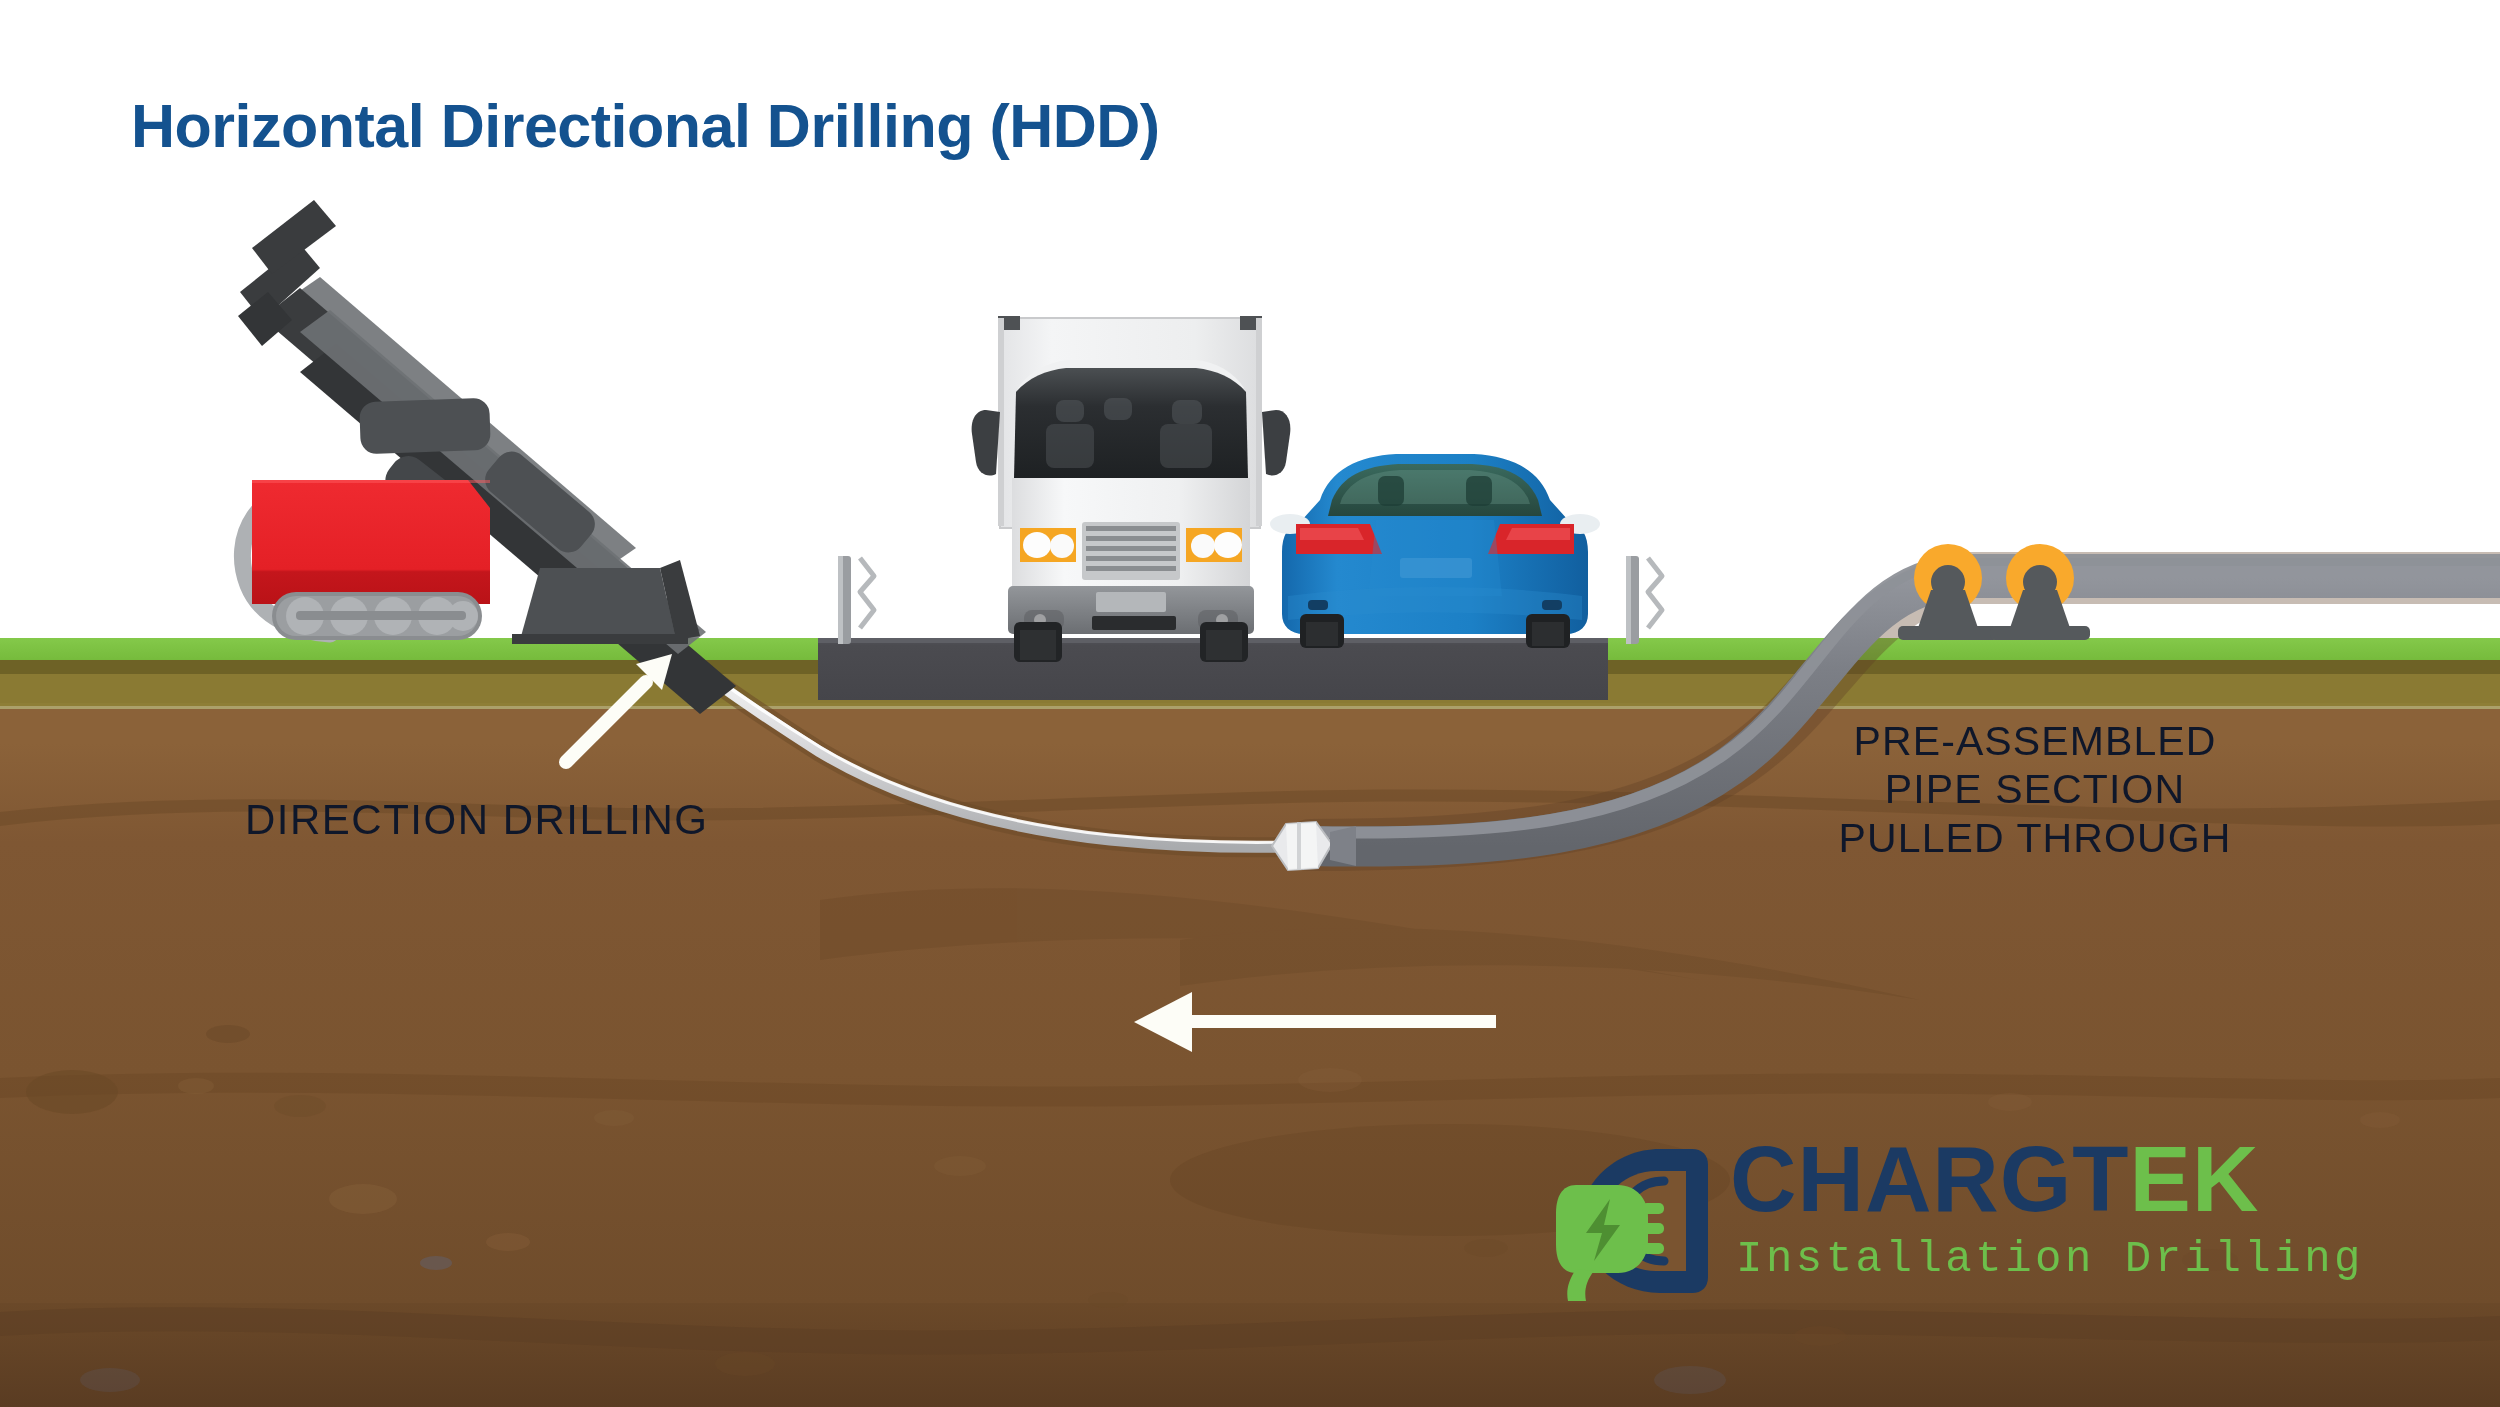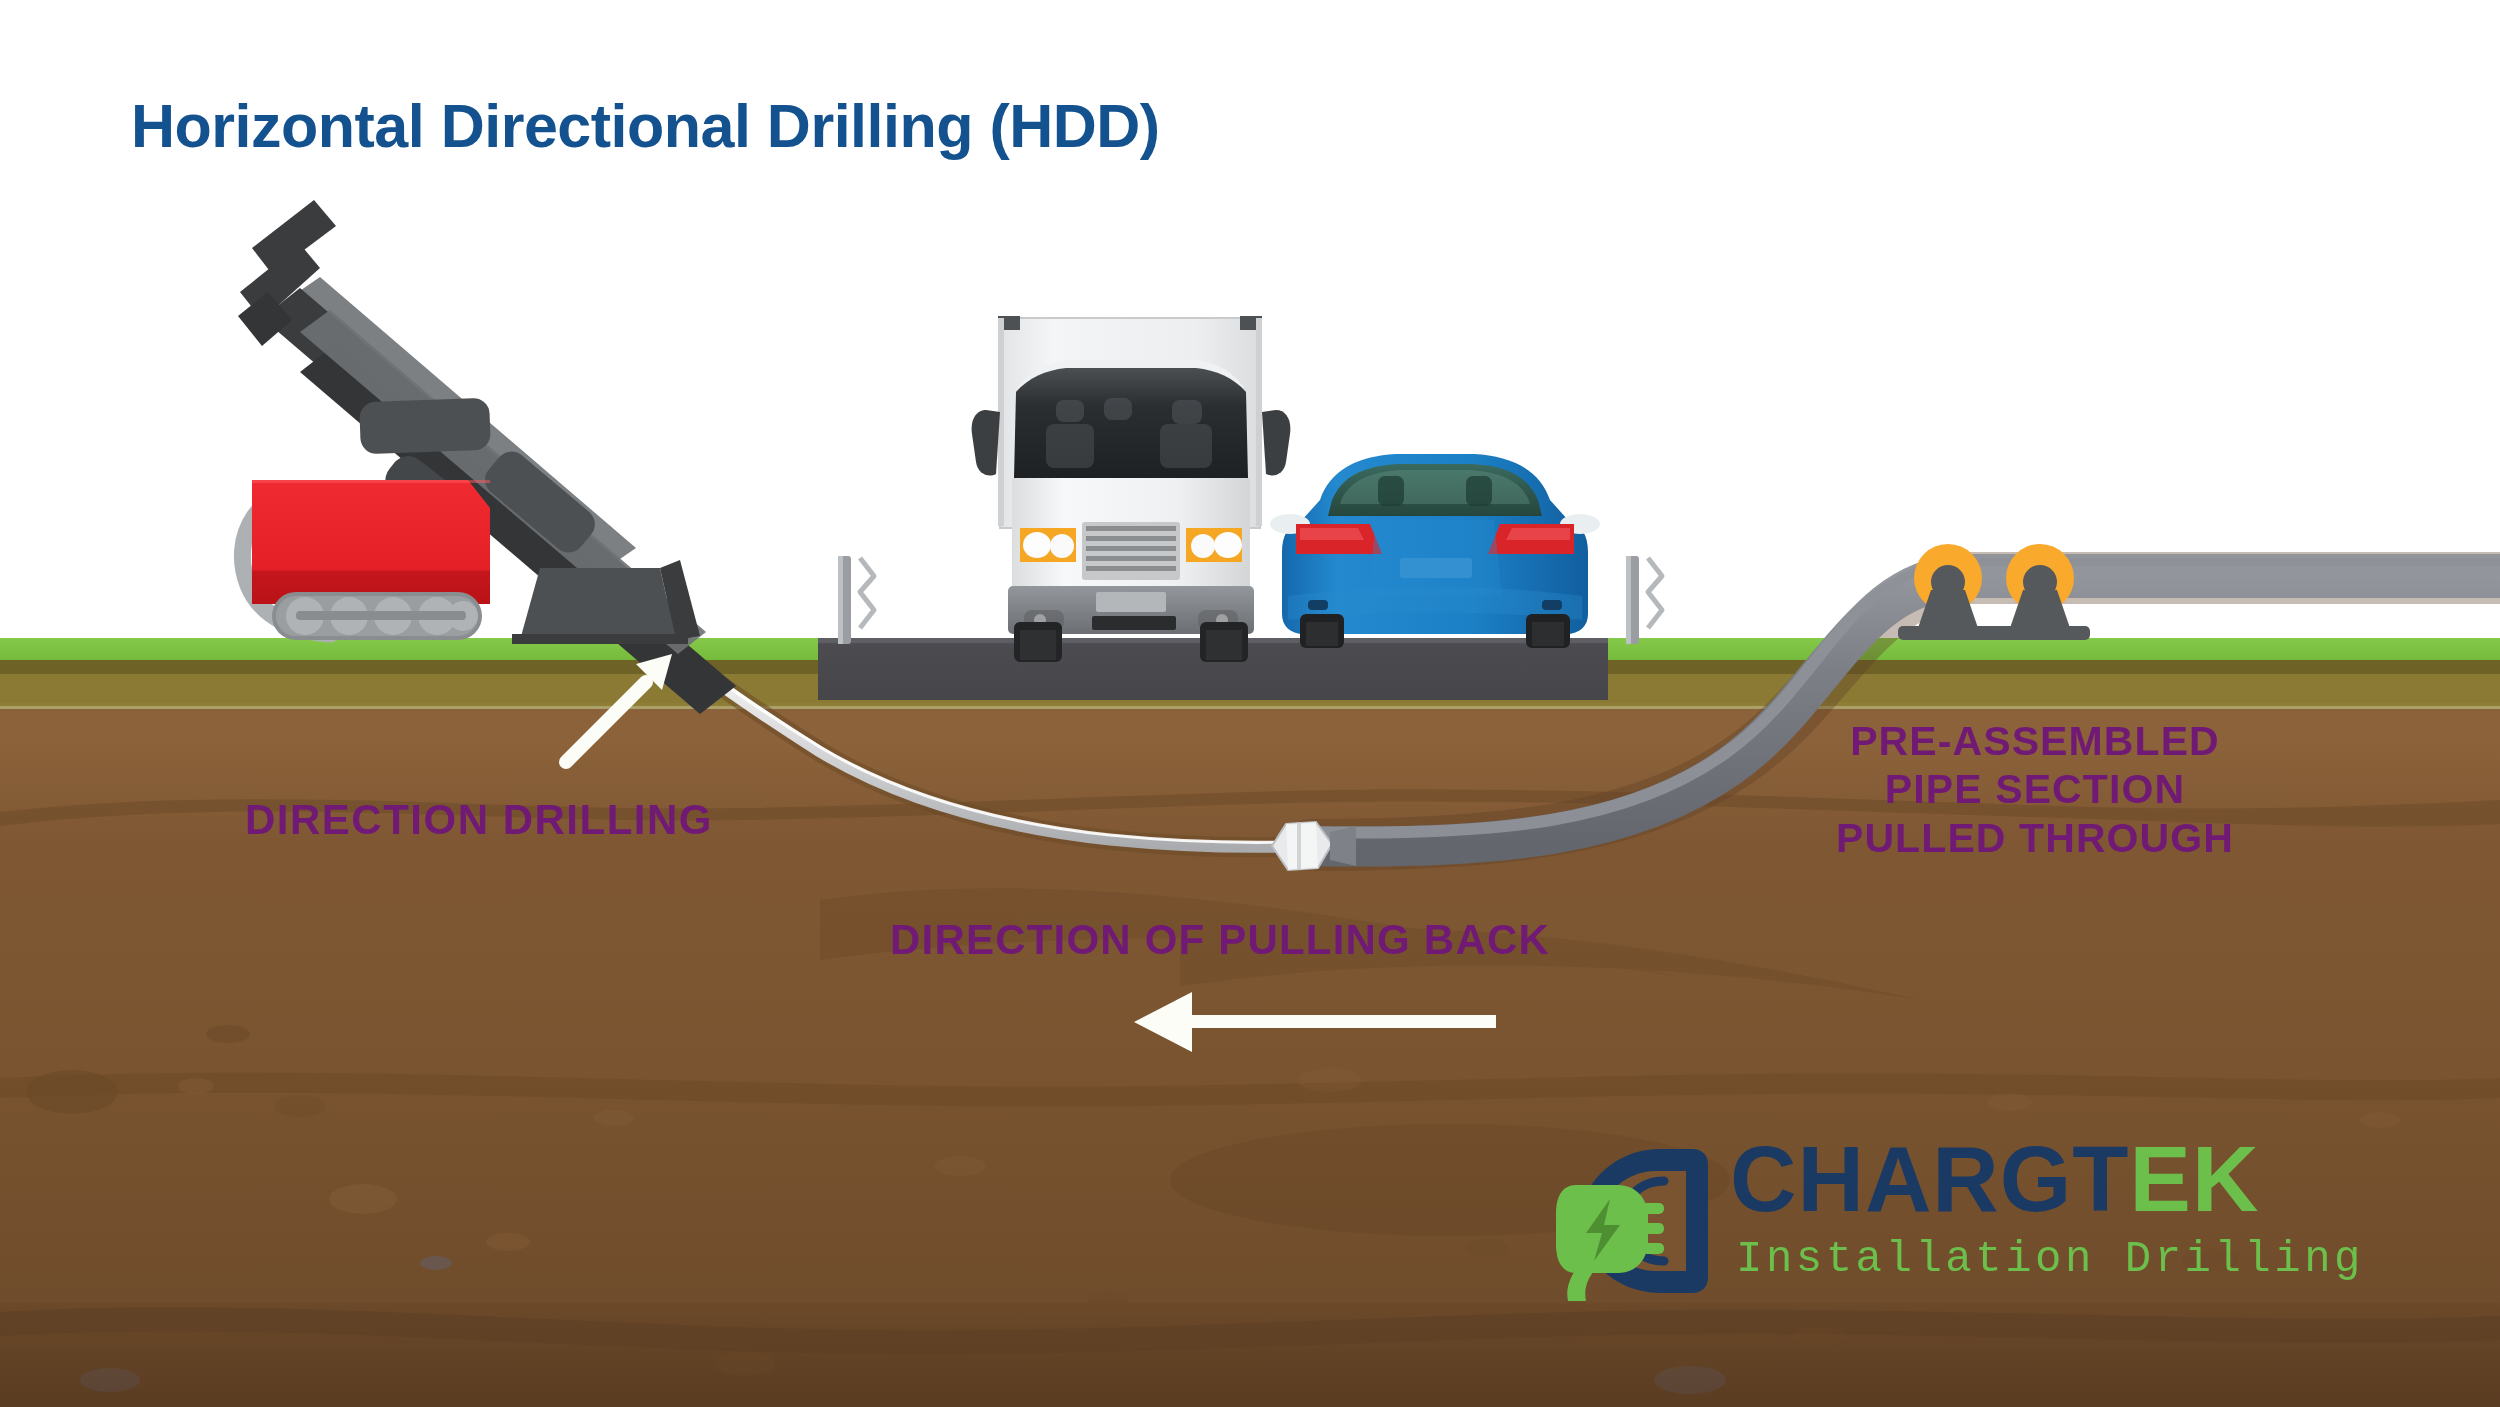--- a/index.html
+++ b/index.html
@@ -21,23 +21,23 @@
     font-family:"Liberation Sans",sans-serif;
     font-weight:bold;
     font-size:61px;
     letter-spacing:-0.5px;
     color:#14528f;
     white-space:nowrap;
     line-height:1;
   }
   .calloutlabel{
     position:absolute;
-    color:#701a75;
+    color:#0f172a;
     font-family:"Liberation Sans",sans-serif;
-    font-weight:bold;
+    font-weight:normal;
     font-size:41px;
     letter-spacing:1.2px;
     line-height:1.18;
     white-space:pre-line;
     text-align:center;
   }
   #label-horizontal-drilling{
     left:245px; top:795px;
     font-size:42px;
     letter-spacing:1.5px;
@@ -440,21 +440,20 @@
         <polygon points="1134,1022 1192,992 1192,1052" fill="#FDFDF7"></polygon>
       </g>
     </svg>
 
   </div>
 
   <div class="title">Horizontal Directional Drilling (HDD)</div>
 
   <div class="calloutlabel" id="label-horizontal-drilling">DIRECTION DRILLING</div>
 
-  <div class="calloutlabel" id="label-direction">DIRECTION OF PULLING BACK</div>
 
   <div class="calloutlabel" id="label-preassembled">PRE-ASSEMBLED
 PIPE SECTION
 PULLED THROUGH</div>
 
   <div id="logo">
 
     <svg width="170" height="160" viewBox="0 0 170 160" style="position:absolute;left:0;top:4px;">
 
       <path d="M108 8 C 62 8 28 44 28 80 C 28 116 62 152 108 152 L140 152 C 150 152 156 146 156 136

